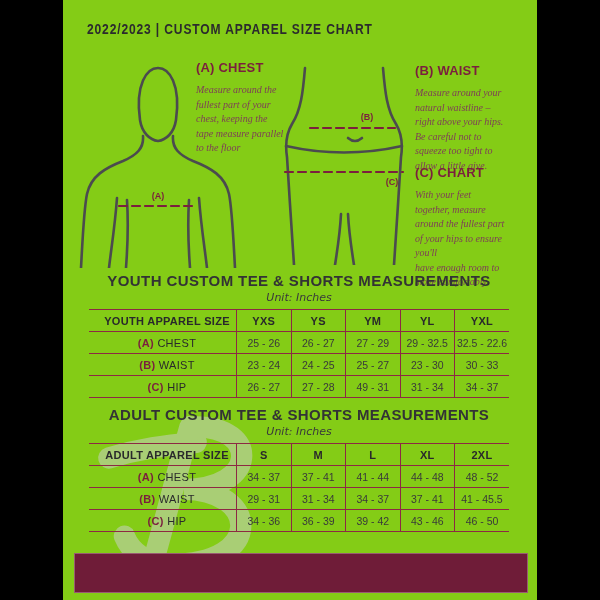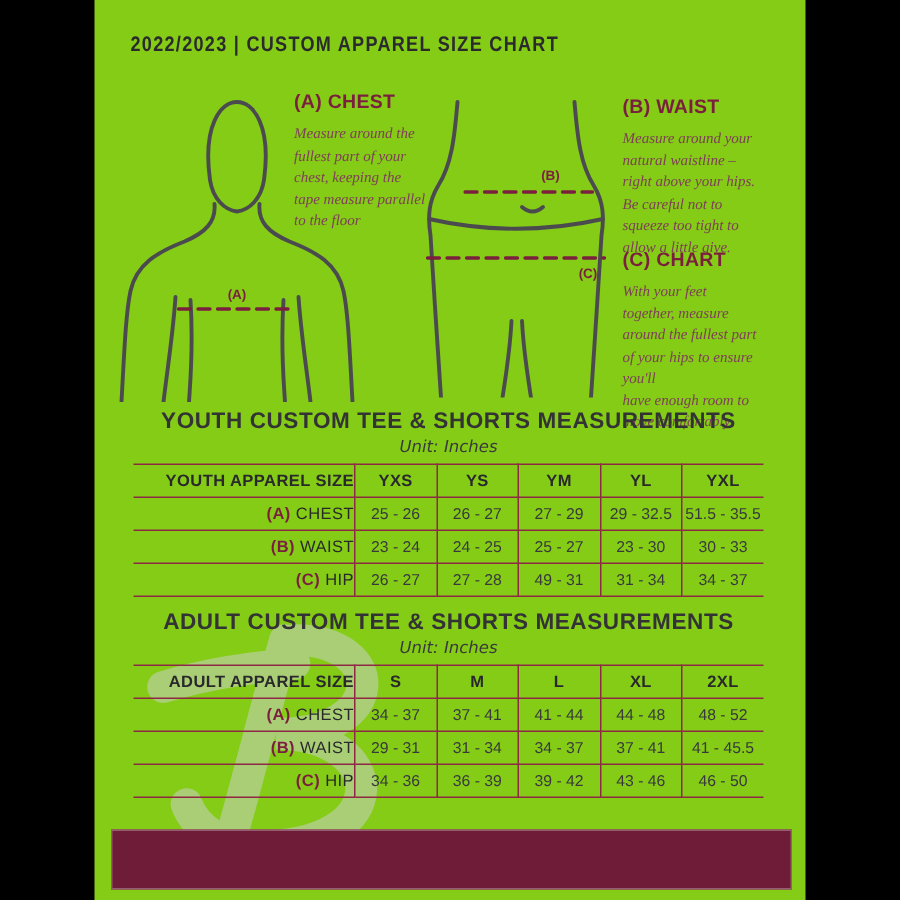--- a/index.html
+++ b/index.html
@@ -45,21 +45,21 @@
     text-align:center;font-size:11px;font-style:italic;color:#39393b;margin:2px 0 5px 0;
     font-family:"DejaVu Sans",sans-serif;
   }
   table.size-table{
     border-collapse:collapse;width:420px;table-layout:fixed;
   }
   table.size-table td{
     border:1px solid #8d2944;height:21px;text-align:center;
     font-size:10.5px;color:#39393b;padding:0;
   }
-  table.size-table td:first-child{border-left:none;width:138px;text-align:right;padding-left:9px;}
+  table.size-table td:first-child{border-left:none;width:138px;text-align:center;padding-left:9px;}
   table.size-table td:last-child{border-right:none;}
   table.size-table tr.head td{font-weight:bold;font-size:11px;color:#29292b;letter-spacing:0.3px;}
   table.size-table td.lbl{font-size:11px;color:#29292b;letter-spacing:0.3px;}
   .pfx{color:#7b1f3e;font-weight:bold;}
   
   .footer-bar{
     position:absolute;left:11px;top:553px;width:452px;height:38px;
     background:#6f1c38;border:1px solid #995b72;
   }
   .watermark{position:absolute;left:22px;top:408px;opacity:0.5;}
@@ -144,21 +144,21 @@
         <td>YM</td>
         <td>YL</td>
         <td>YXL</td>
       </tr>
       <tr>
         <td class="lbl"><span class="pfx">(A)</span> <span>CHEST</span></td>
         <td>25 - 26</td>
         <td>26 - 27</td>
         <td>27 - 29</td>
         <td>29 - 32.5</td>
-        <td>51.5 - 35.5</td>
+        <td>32.5 - 22.6</td>
       </tr>
       <tr>
         <td class="lbl"><span class="pfx">(B)</span> <span>WAIST</span></td>
         <td>23 - 24</td>
         <td>24 - 25</td>
         <td>25 - 27</td>
         <td>23 - 30</td>
         <td>30 - 33</td>
       </tr>
       <tr>

